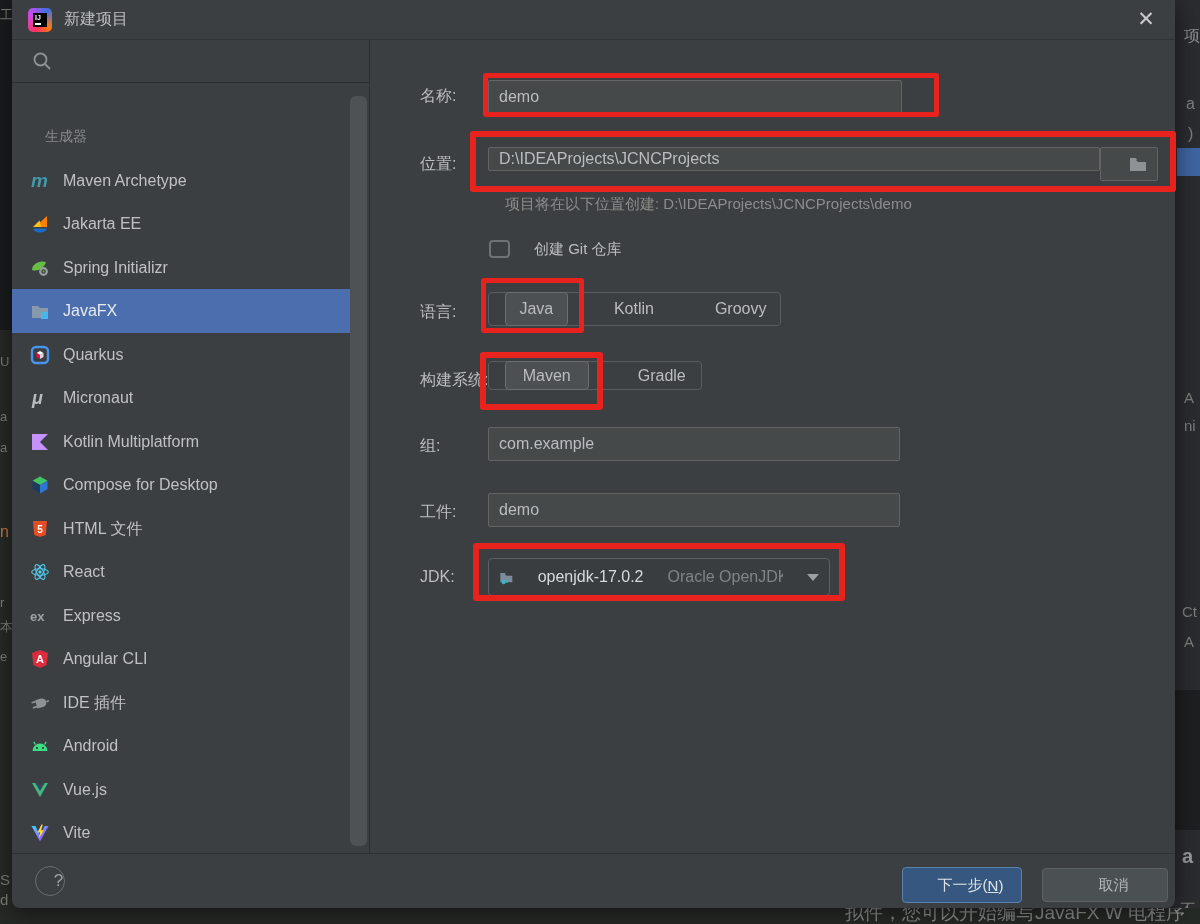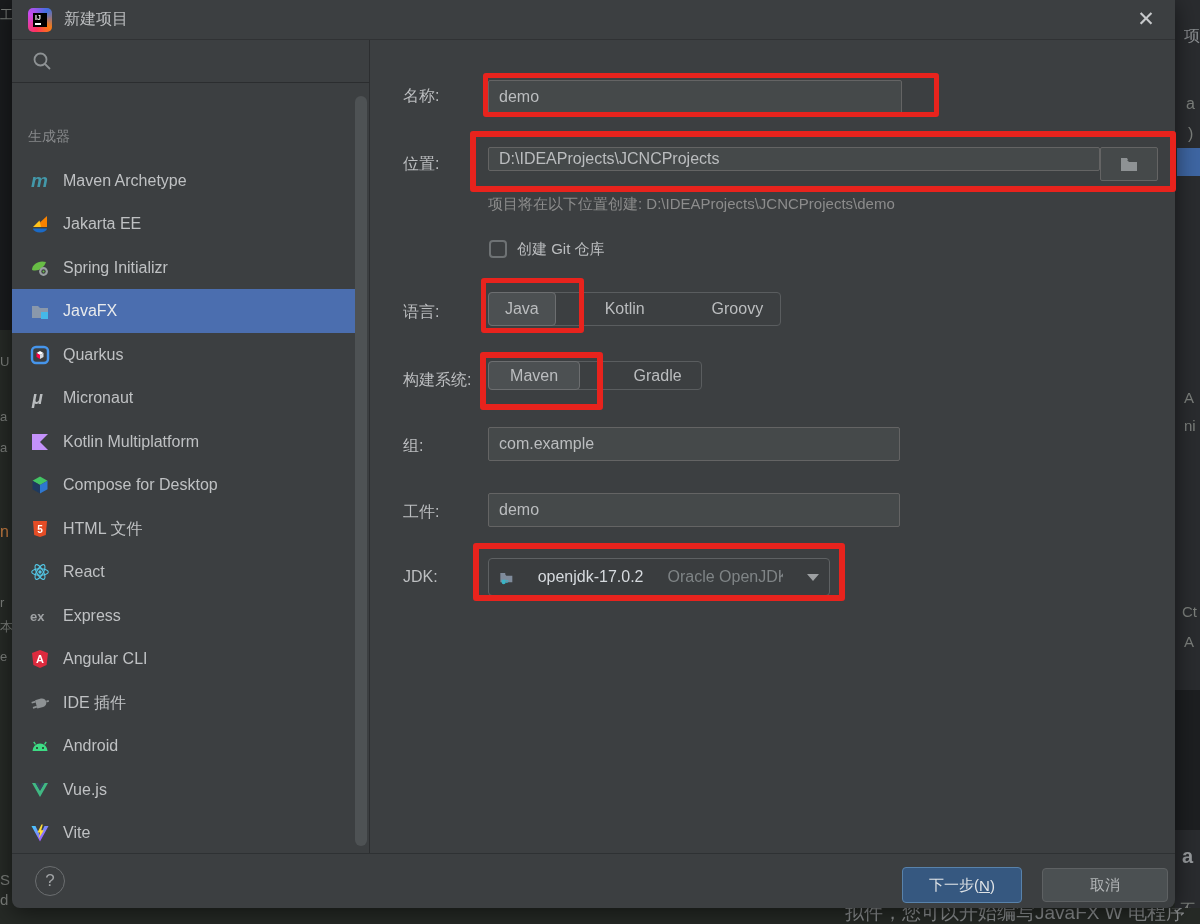--- a/index.html
+++ b/index.html
@@ -2,21 +2,21 @@
 <html><head>
 <meta charset="utf-8">
 <style>
   html,body{margin:0;padding:0;}
   body{
     width:1200px;height:924px;position:relative;overflow:hidden;
     background:#272b27;
     font-family:"Liberation Sans","DejaVu Sans",sans-serif;
     -webkit-font-smoothing:antialiased;
   }
-  .abs{position:absolute;box-sizing:border-box;}
+  .abs{position:absolute;box-sizing:border-box;padding-left:17px;}
 
   
   .bg-left{left:0;top:0;width:12px;height:924px;background:#272b27;}
   .bg-left-top{left:0;top:0;width:12px;height:330px;background:#1a1c1e;}
   .bg-right{left:1175px;top:0;width:25px;height:924px;background:#2a2c2f;}
   .bg-right-dark{left:1175px;top:690px;width:25px;height:140px;background:#1d1f21;}
   .bg-bottom{left:0;top:908px;width:1200px;height:16px;background:#262a26;overflow:hidden;}
   .frag{position:absolute;color:#7d807d;font-size:13px;line-height:1;}
   .frag-orange{color:#c77d43;}
   .bg-blue-chip{left:1177px;top:148px;width:23px;height:28px;background:#3e66a3;}

